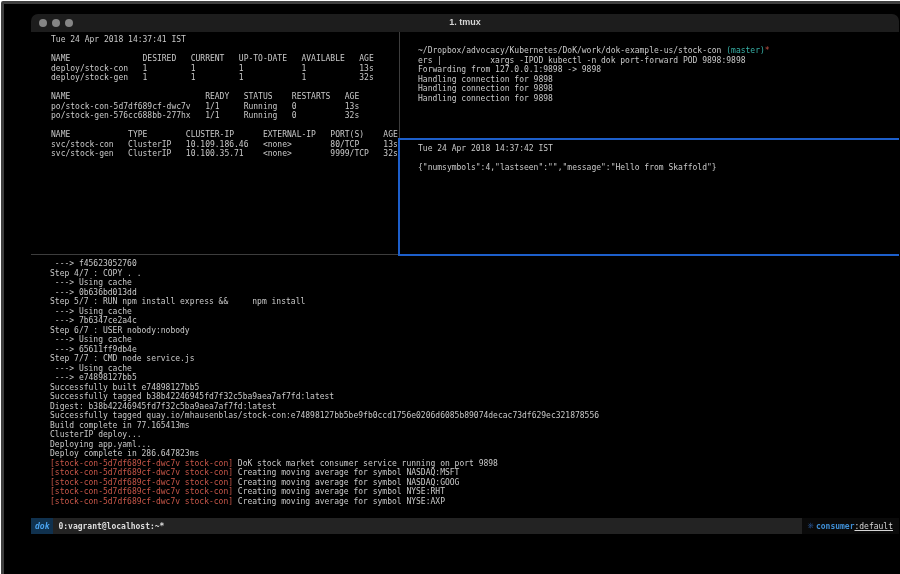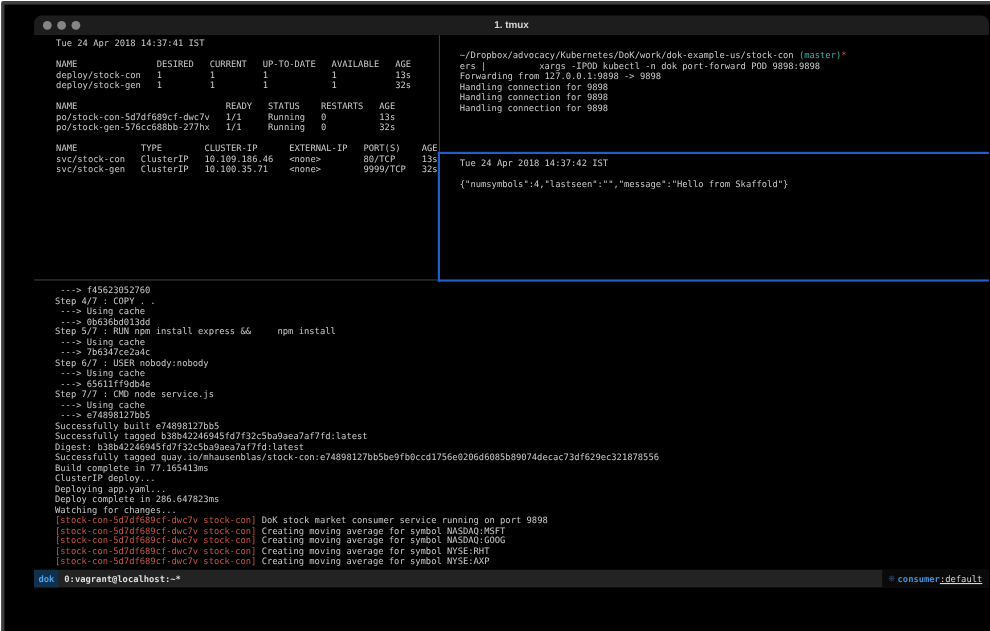--- a/index.html
+++ b/index.html
@@ -72,21 +72,21 @@
     position: absolute; left: 0; top: 486px;
     width: 868px; height: 16px;
     background: #232323;
     display: flex; align-items: center;
     font-size: 8px;
   }
   .session {
     height: 100%; display: flex; align-items: center;
     padding: 0 4px; margin-right: 5px;
     background: #10314e;
-    color: #4aa3f0; font-weight: bold;
+    color: #4aa3f0; font-weight: bold; font-style: italic;
   }
   .winlabel { color: #dedede; font-weight: bold; }
   .sb-right {
     margin-left: auto; height: 100%;
     display: flex; align-items: center;
     background: #0a0a0a; padding: 0 6px;
   }
   .kube-icon { color: #2b5fa8; font-family: "DejaVu Sans", sans-serif; margin-right: 2px; }
   .kube-context { color: #3f8fd6; font-weight: bold; }
   .kube-ns { color: #d6d6d6; text-decoration: underline; }
@@ -153,21 +153,20 @@
         <div class="tline"> ---&gt; Using cache</div>
         <div class="tline"> ---&gt; e74898127bb5</div>
         <div class="tline">Successfully built e74898127bb5</div>
         <div class="tline">Successfully tagged b38b42246945fd7f32c5ba9aea7af7fd:latest</div>
         <div class="tline">Digest: b38b42246945fd7f32c5ba9aea7af7fd:latest</div>
         <div class="tline">Successfully tagged quay.io/mhausenblas/stock-con:e74898127bb5be9fb0ccd1756e0206d6085b89074decac73df629ec321878556</div>
         <div class="tline">Build complete in 77.165413ms</div>
         <div class="tline">ClusterIP deploy...</div>
         <div class="tline">Deploying app.yaml...</div>
         <div class="tline">Deploy complete in 286.647823ms</div>
-        <div class="tline">Watching for changes...</div>
         <div class="tline"><span class="log">[stock-con-5d7df689cf-dwc7v stock-con]</span><span> DoK stock market consumer service running on port 9898</span></div>
         <div class="tline"><span class="log">[stock-con-5d7df689cf-dwc7v stock-con]</span><span> Creating moving average for symbol NASDAQ:MSFT</span></div>
         <div class="tline"><span class="log">[stock-con-5d7df689cf-dwc7v stock-con]</span><span> Creating moving average for symbol NASDAQ:GOOG</span></div>
         <div class="tline"><span class="log">[stock-con-5d7df689cf-dwc7v stock-con]</span><span> Creating moving average for symbol NYSE:RHT</span></div>
         <div class="tline"><span class="log">[stock-con-5d7df689cf-dwc7v stock-con]</span><span> Creating moving average for symbol NYSE:AXP</span></div>
       </div>
 
     <div class="border b-v-gray"></div>
     <div class="border b-v-blue"></div>
     <div class="border b-h-blue-top"></div>

